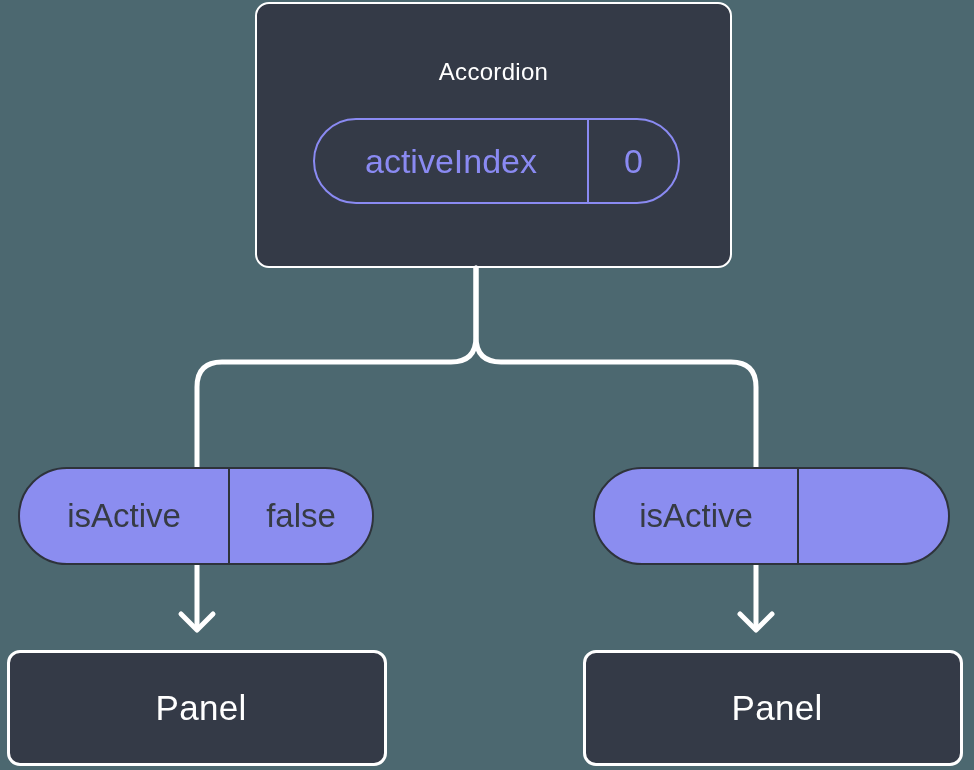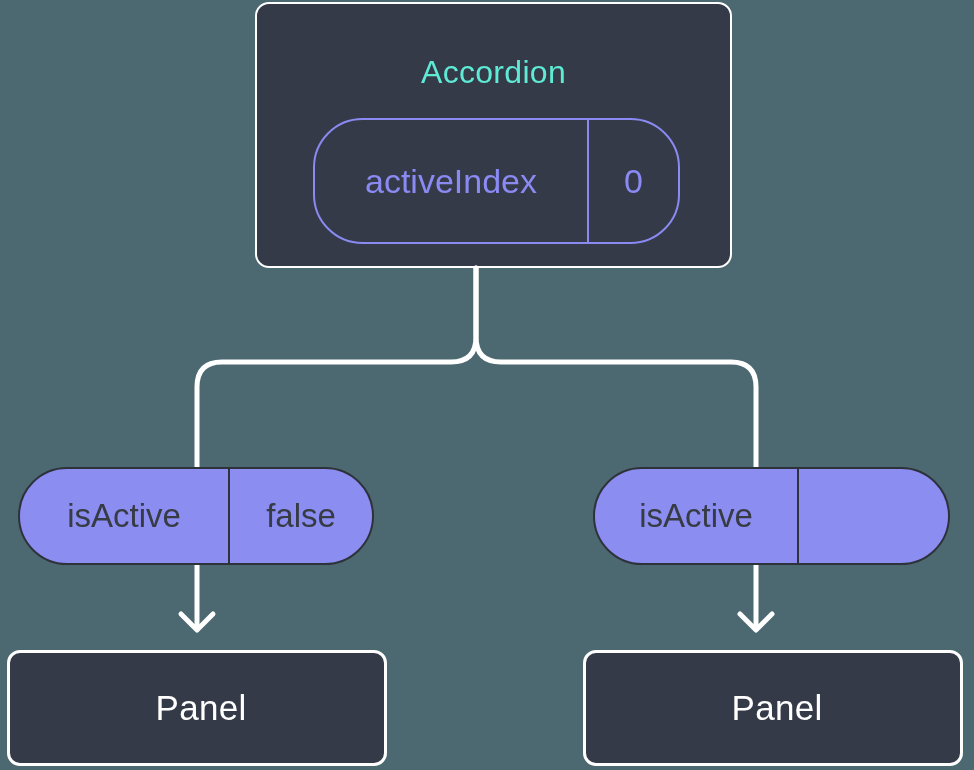--- a/index.html
+++ b/index.html
@@ -18,25 +18,25 @@
     overflow:hidden;
   }
   .node{
     position:absolute;background:var(--node-fill);
     border:3px solid var(--line);border-radius:14px;
     box-sizing:border-box;
   }
   .root-node{left:255px;top:2px;width:477px;height:266px;border-width:2.5px;}
   .root-title{
     position:absolute;left:255px;top:50px;width:477px;height:44px;
-    text-align:center;font-size:32px;line-height:44px;font-weight:500;
-    color:#5eead4;letter-spacing:.3px;
+    text-align:center;font-size:24px;line-height:44px;font-weight:500;
+    color:#ffffff;letter-spacing:.3px;
   }
   .state-pill{
-    position:absolute;left:313px;top:118px;width:367px;height:126px;
+    position:absolute;left:313px;top:118px;width:367px;height:86px;
     border:2.5px solid var(--accent);border-radius:49.5px;
     box-sizing:border-box;display:flex;align-items:stretch;
     color:var(--accent);font-size:34px;
   }
   .state-pill .pill-name{
     flex:0 0 272px;display:flex;align-items:center;justify-content:center;
     border-right:2.5px solid var(--accent);
   }
   .state-pill .pill-value{
     flex:1 1 auto;display:flex;align-items:center;justify-content:center;

